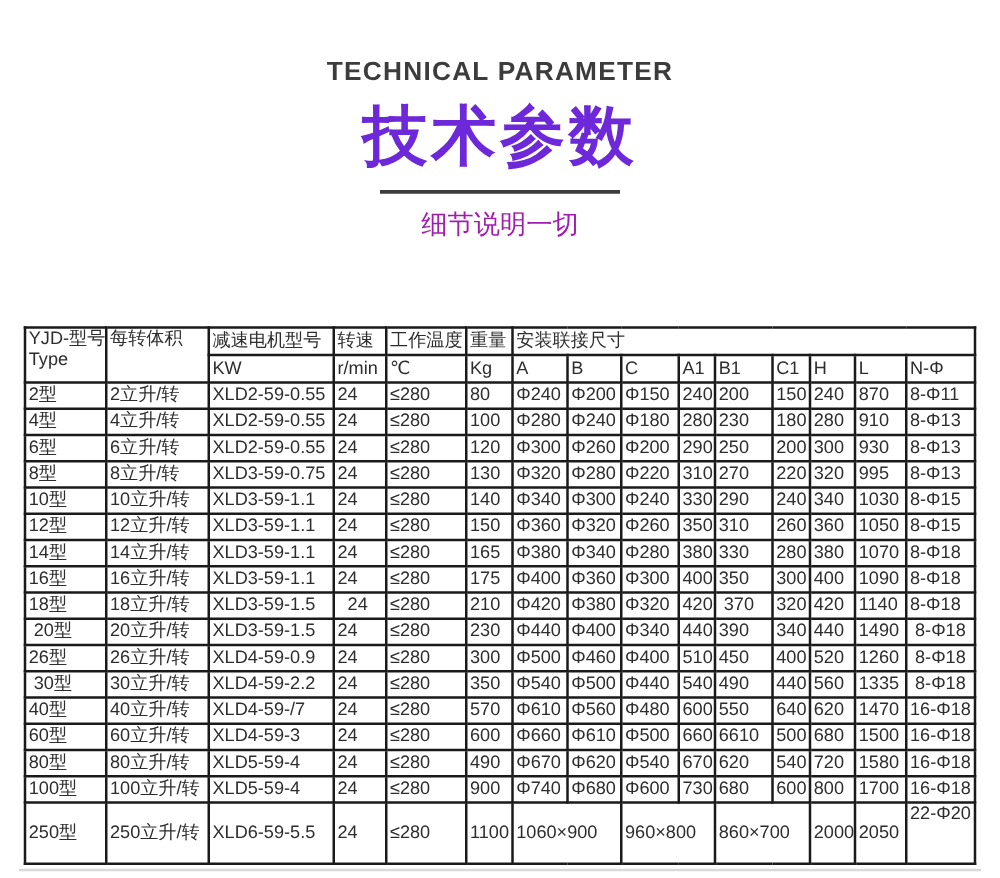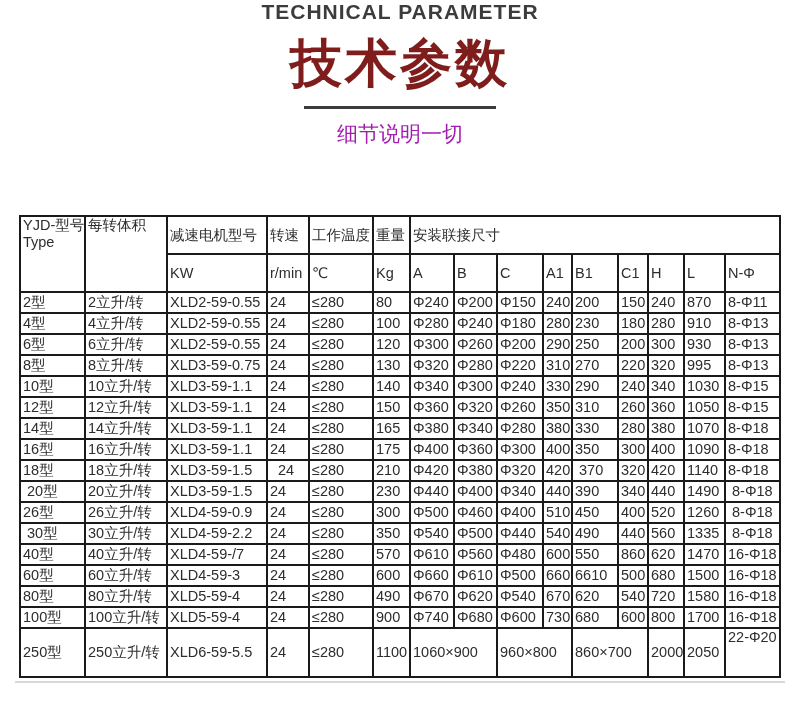--- a/index.html
+++ b/index.html
@@ -4,28 +4,28 @@
 <style>
   * { box-sizing: border-box; }
   html, body {
     margin: 0; padding: 0;
     width: 800px; height: 702px;
     background: #ffffff;
     overflow: hidden;
     font-family: "Liberation Sans", "DejaVu Sans", sans-serif;
     color: #2d2d2d;
   }
-  .hero { text-align: center; }
+  .hero { text-align: center; padding-top: 46px; }
   .hero-en {
     font-size: 21px; font-weight: bold; letter-spacing: 1px;
     color: #3c3c3c; line-height: 24px;
   }
   .hero-zh {
     font-size: 52px; font-weight: 800; letter-spacing: 3px;
-    color: #7f1d1d; line-height: 62px; margin-top: 8px;
+    color: #6d28d9; line-height: 62px; margin-top: 8px;
   }
   .hero-line {
     width: 192px; height: 3px; background: #3c3c3c;
     margin: 12px auto 0 auto;
   }
   .hero-sub {
     font-size: 21px; color: #a21caf; line-height: 26px; margin-top: 12px;
   }
   table.spec {
     border-collapse: collapse;
@@ -38,21 +38,21 @@
   table.spec th, table.spec td {
     border: 2px solid #1a1a1a;
     padding: 0 0 0 2px;
     text-align: left;
     font-weight: normal;
     vertical-align: middle;
     white-space: pre;
     overflow: hidden;
     line-height: 1.15;
   }
-  table.spec thead tr { height: 38px; }
+  table.spec thead tr { height: 22px; }
   table.spec tbody tr { height: 21px; }
   table.spec tr.footer-row { height: 49px; }
   table.spec .vtop { vertical-align: top; }
   .bottom-rule {
     width: 770px; height: 2px; background: #d9d9d9;
     margin: 3px auto 0 auto;
   }
 </style>
 </head>
 <body>
@@ -318,21 +318,21 @@
         <td>40立升/转</td>
         <td>XLD4-59-/7</td>
         <td>24</td>
         <td>≤280</td>
         <td>570</td>
         <td>Φ610</td>
         <td>Φ560</td>
         <td>Φ480</td>
         <td>600</td>
         <td>550</td>
-        <td>860</td>
+        <td>640</td>
         <td>620</td>
         <td>1470</td>
         <td>16-Φ18</td>
       </tr>
       <tr>
         <td>60型</td>
         <td>60立升/转</td>
         <td>XLD4-59-3</td>
         <td>24</td>
         <td>≤280</td>

